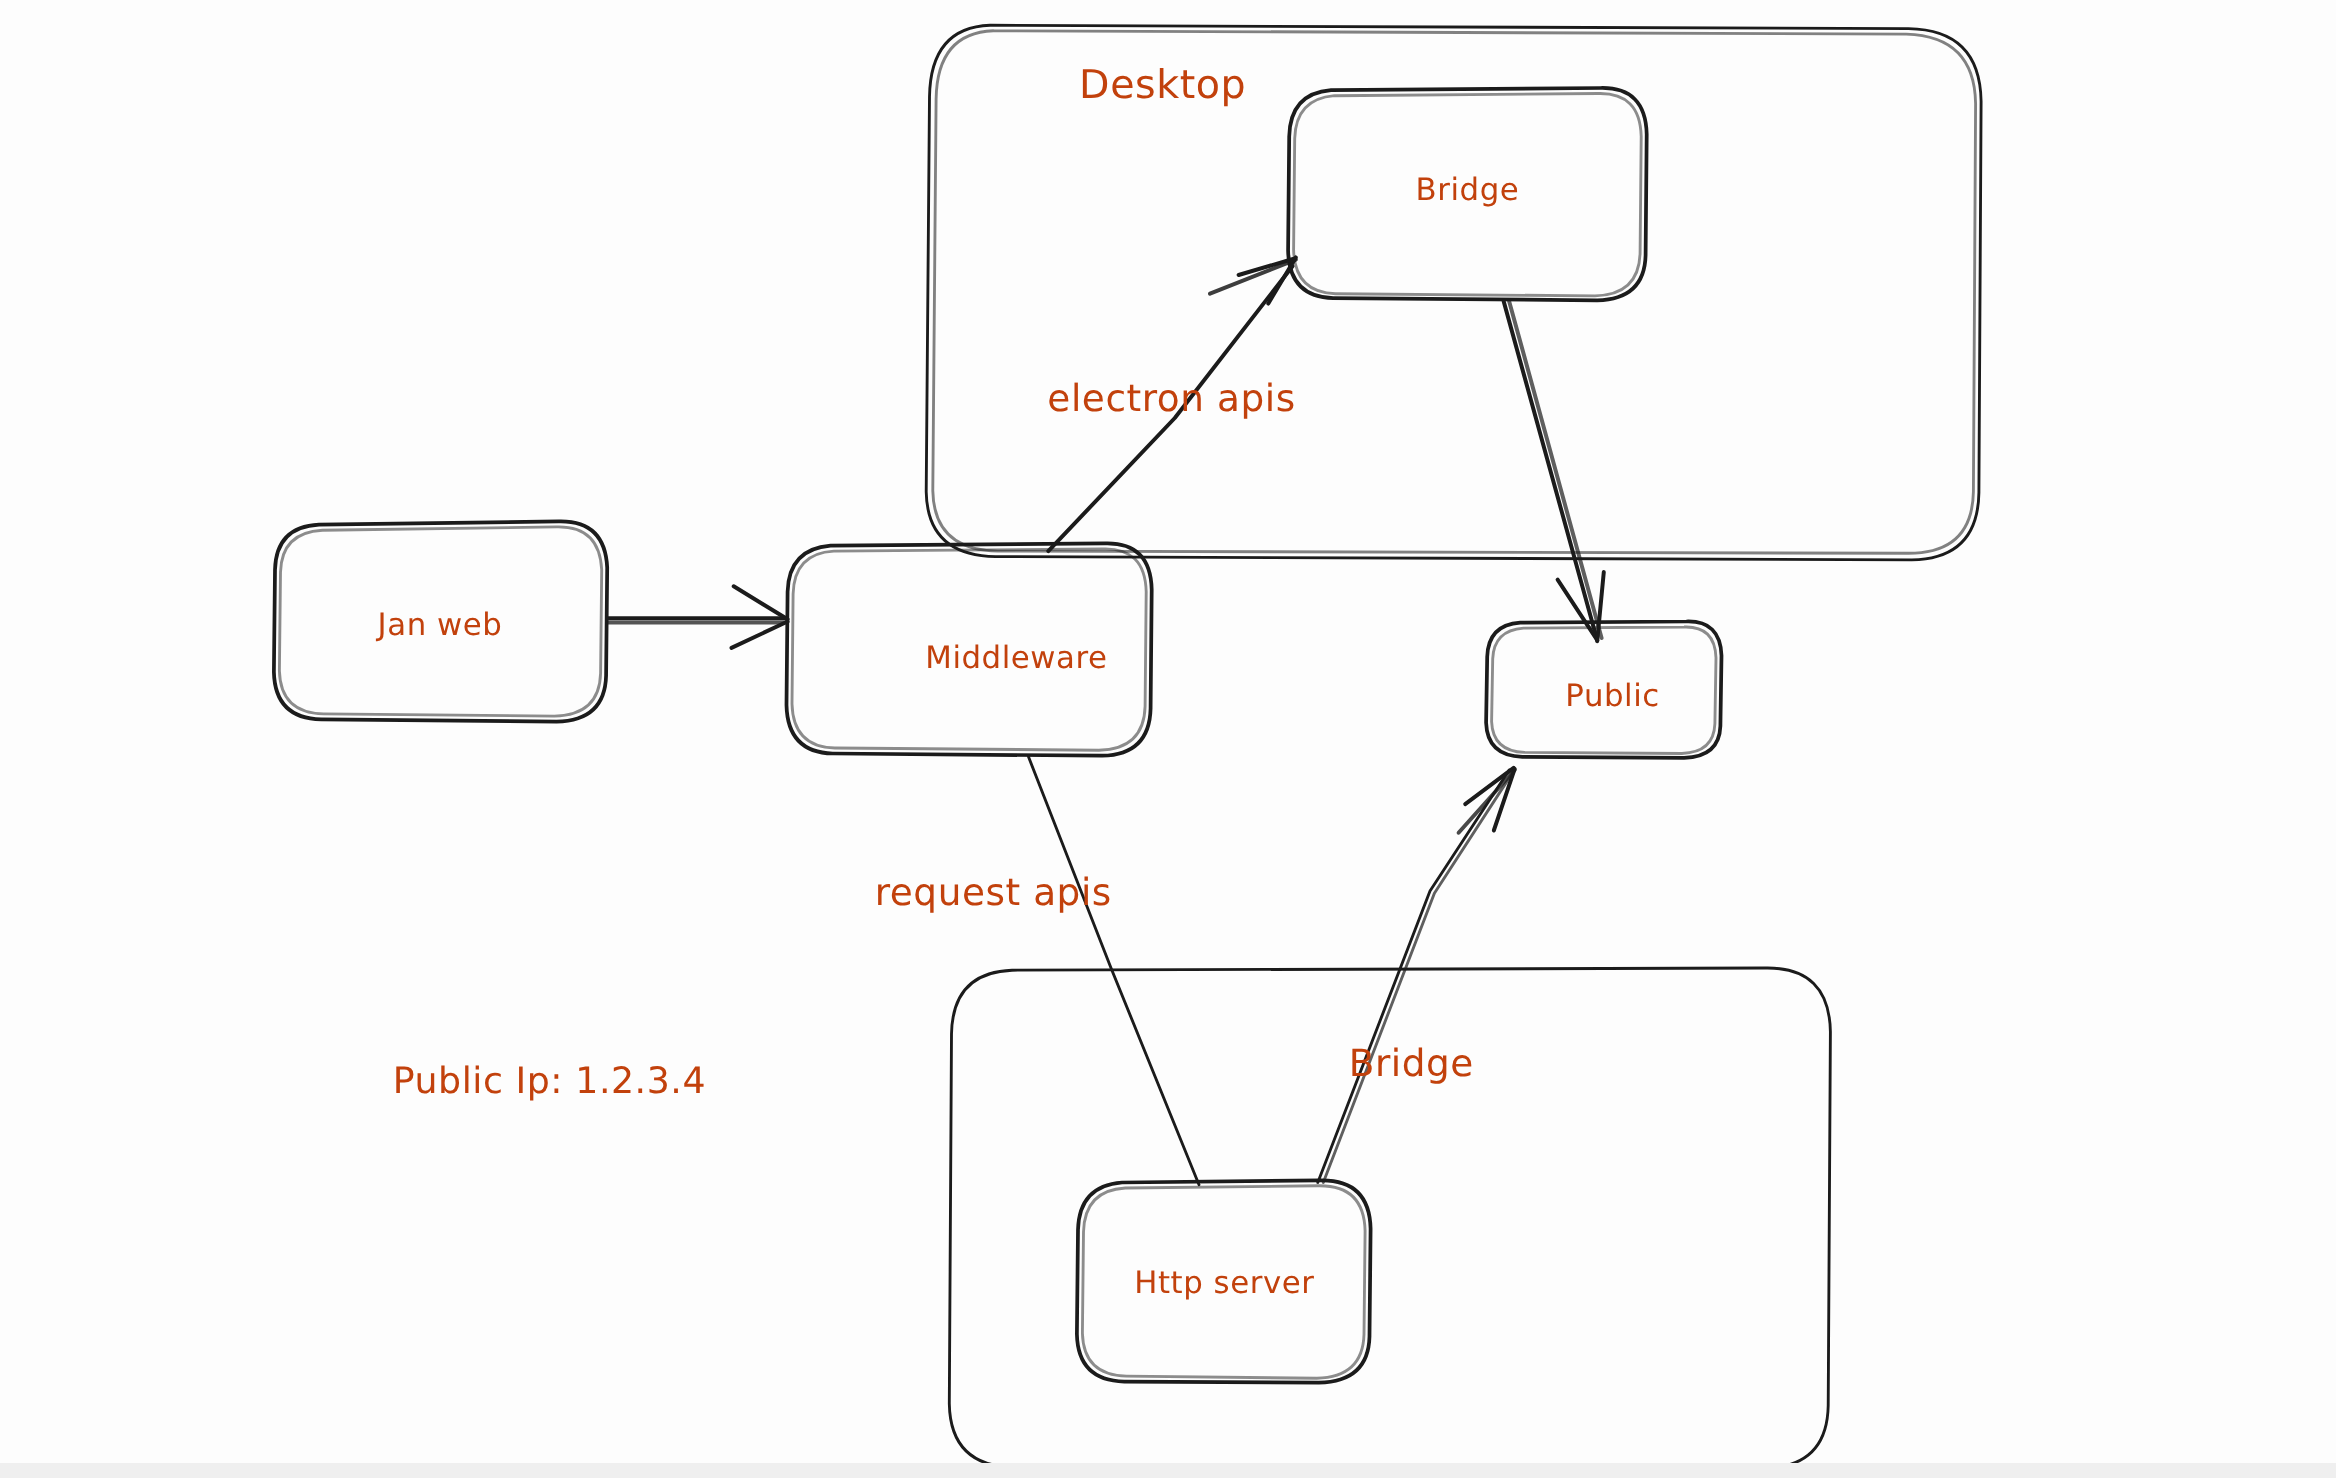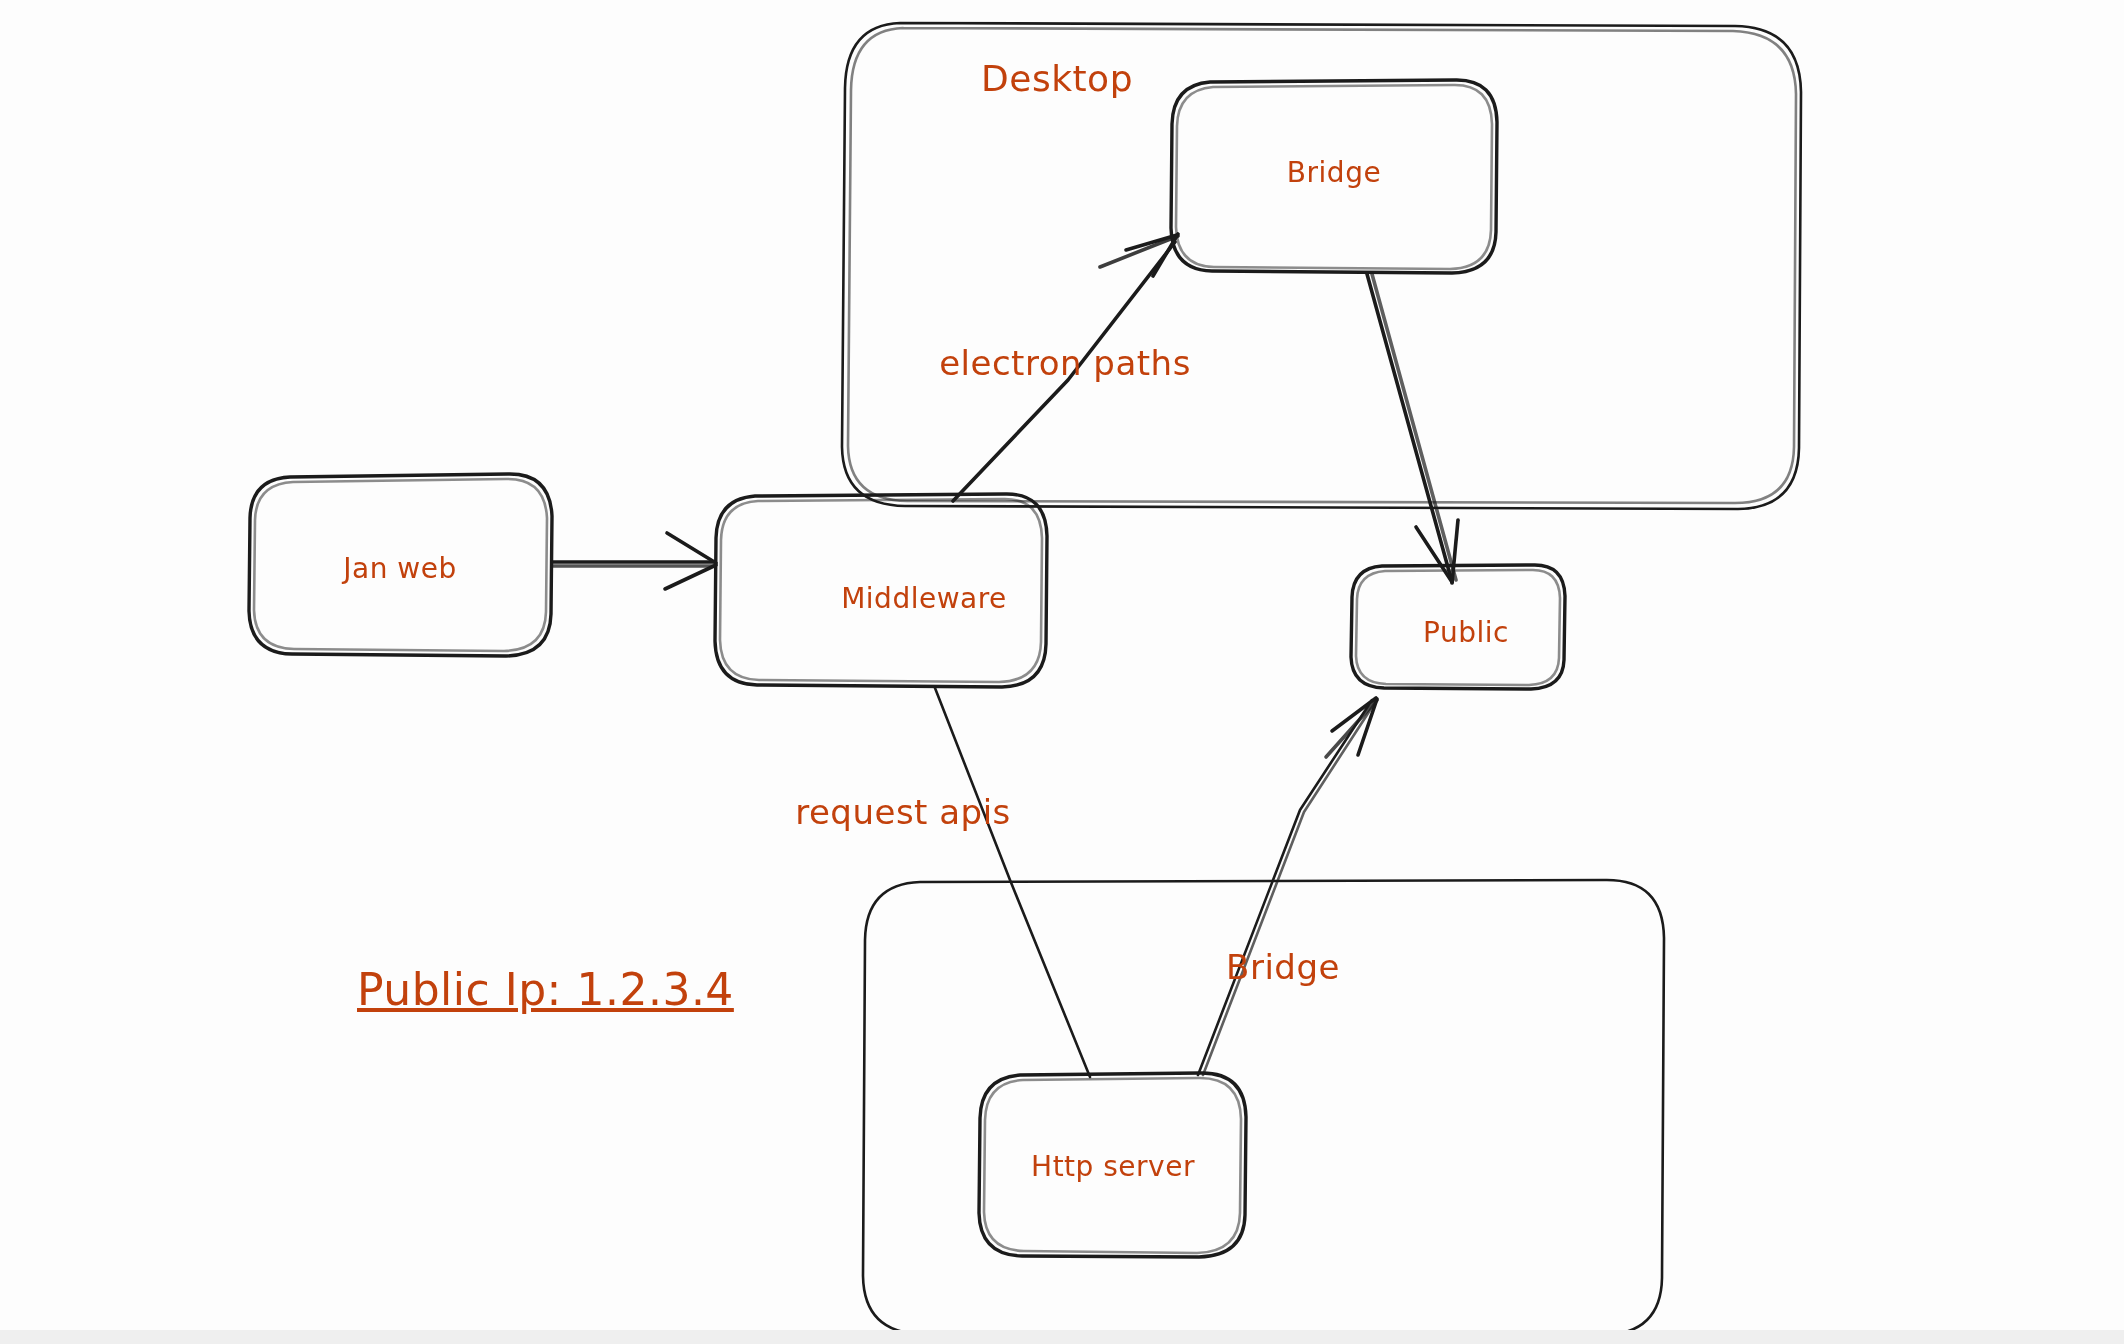--- a/index.html
+++ b/index.html
@@ -49,23 +49,22 @@
   }
   .group-title {
     font-size: 36px;
     transform: translate(-50%, -50%);
   }
   .edge-label {
     font-size: 34px;
     transform: translate(-50%, -50%);
   }
   .note-line {
-    font-size: 44px;
+    font-size: 33px;
     line-height: 1.28;
-    text-decoration: underline;
   }
   .bottom-strip {
     position: absolute;
     left: 0;
     bottom: 0;
     width: 2124px;
     height: 14px;
     background: #efefef;
   }
 </style>
@@ -173,21 +172,21 @@
     <div class="lbl node-label" style="left:400px; top:568px;">Jan web</div>
 
     <div class="lbl node-label" style="left:924px; top:598px;">Middleware</div>
 
     <div class="lbl node-label" style="left:1334px; top:172px;">Bridge</div>
 
     <div class="lbl node-label" style="left:1466px; top:632px;">Public</div>
 
     <div class="lbl node-label" style="left:1113px; top:1166px;">Http server</div>
 
-    <div class="lbl edge-label" style="left:1065px; top:363px;">electron paths</div>
+    <div class="lbl edge-label" style="left:1065px; top:363px;">electron apis</div>
 
     <div class="lbl edge-label" style="left:903px; top:812px;">request apis</div>
 
     <div class="lbl edge-label" style="left:1283px; top:967px;">Bridge</div>
 
     <div class="lbl note-line" style="left:357px; top:962px;">Public Ip: 1.2.3.4</div>
 
 
   </div>
 

